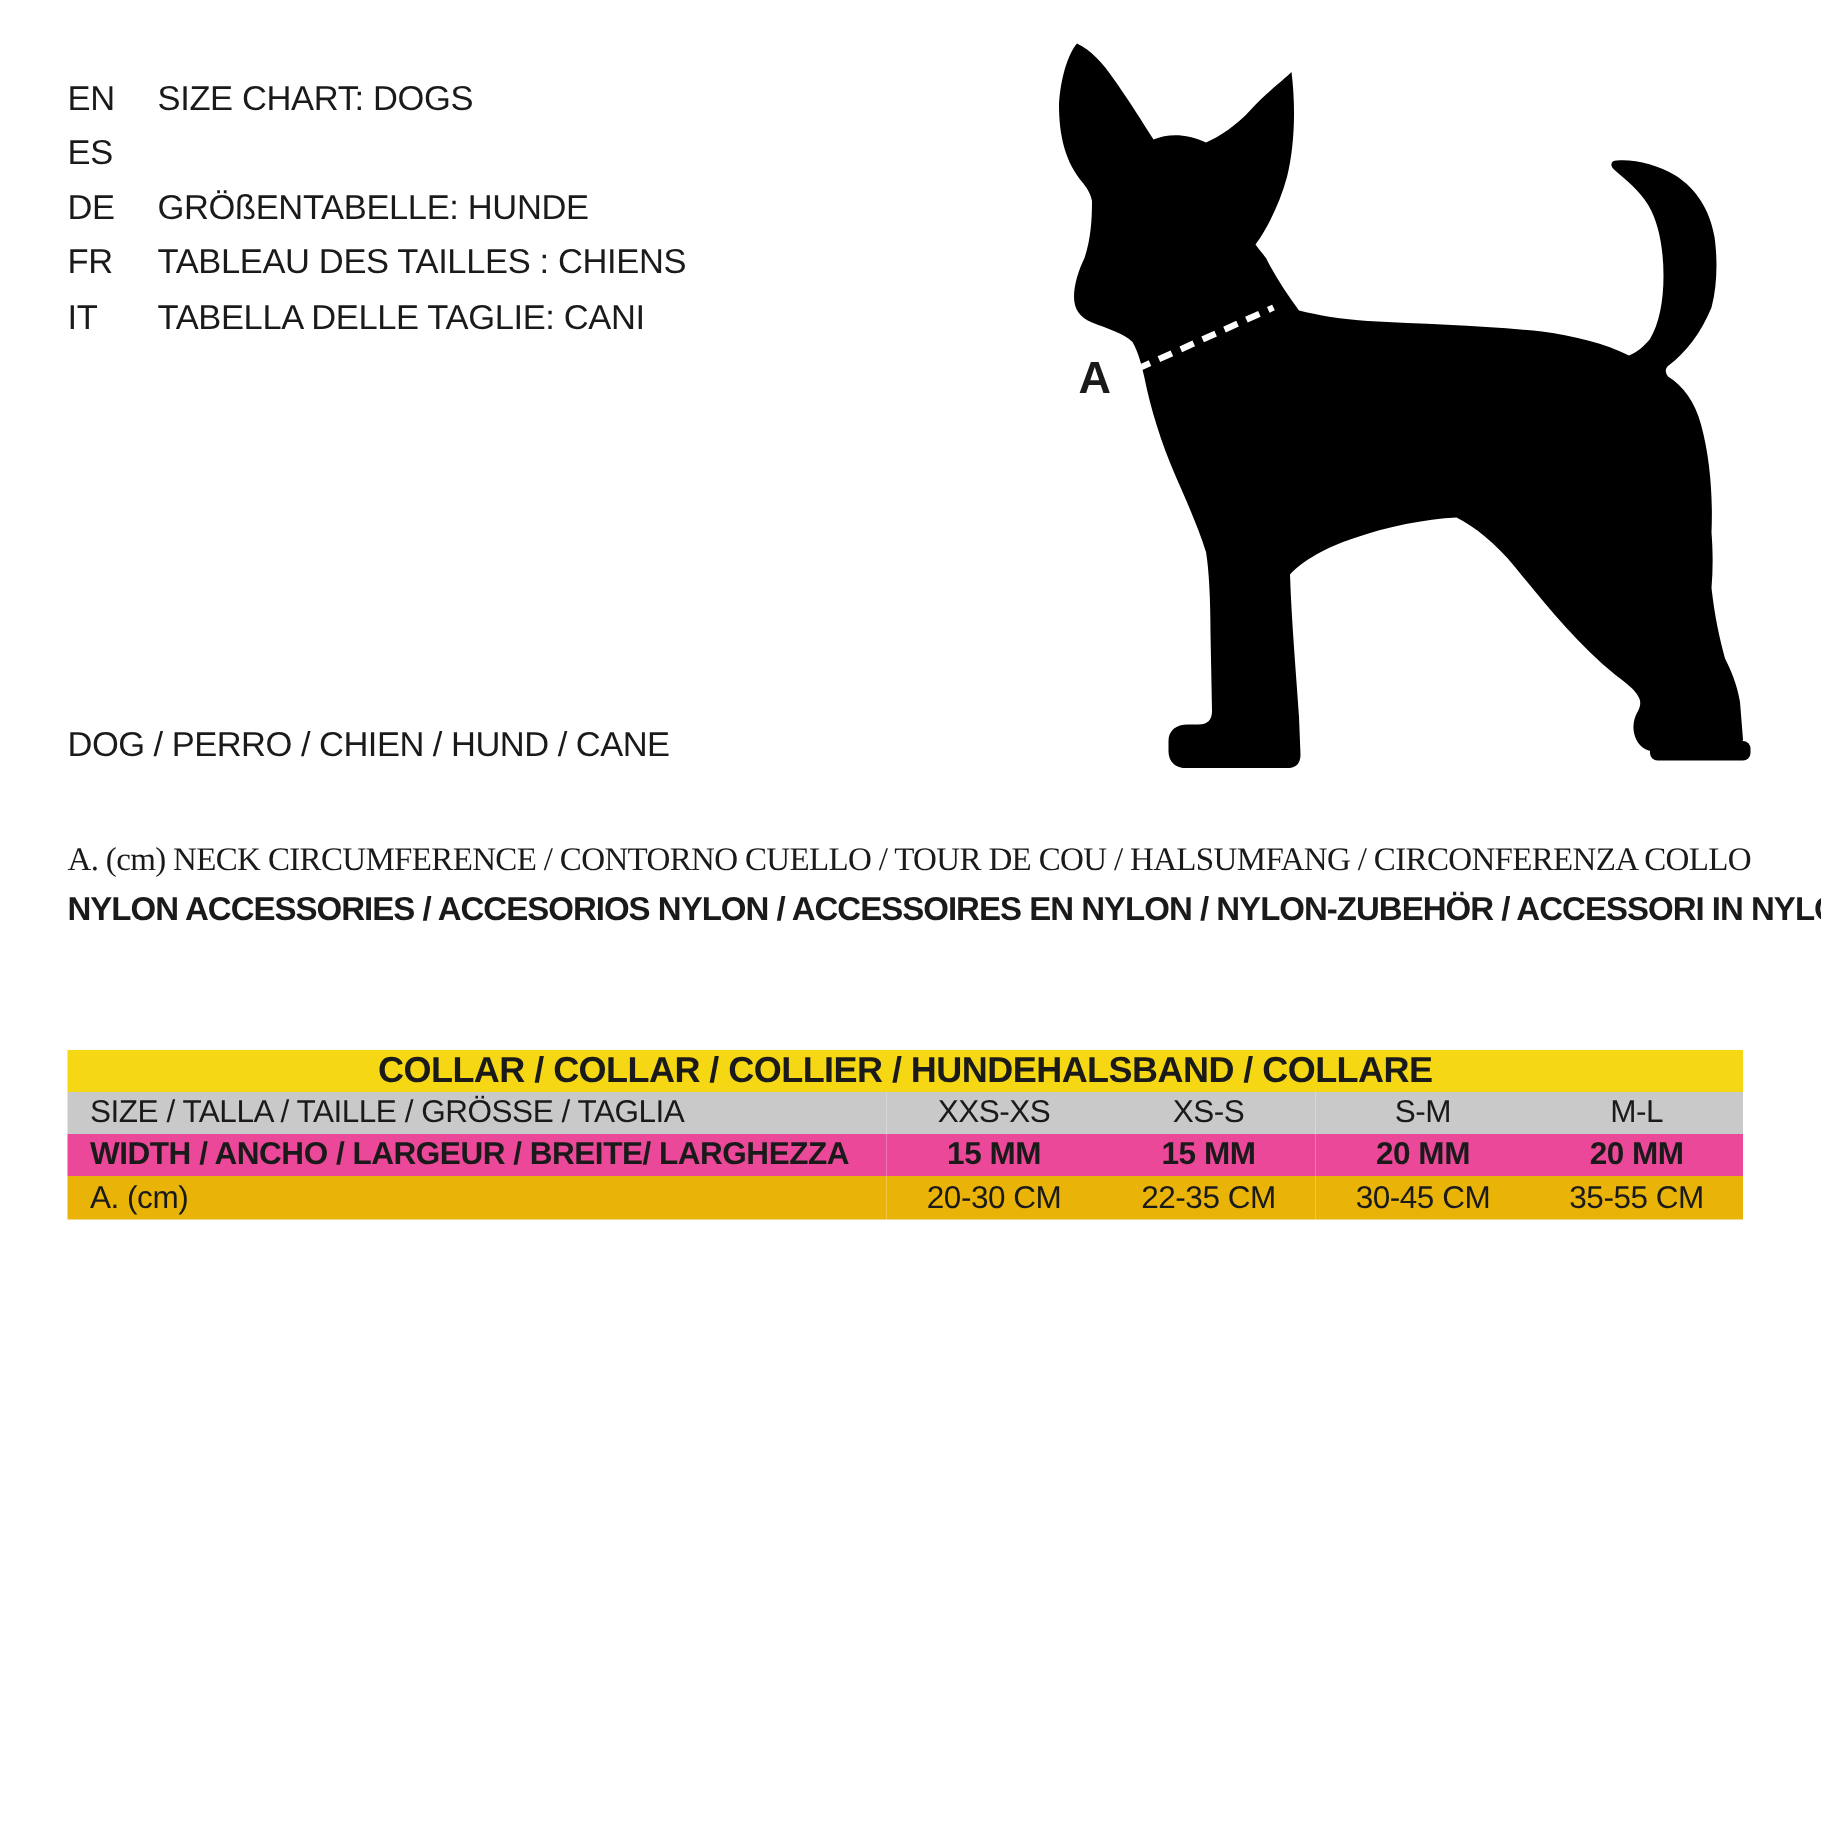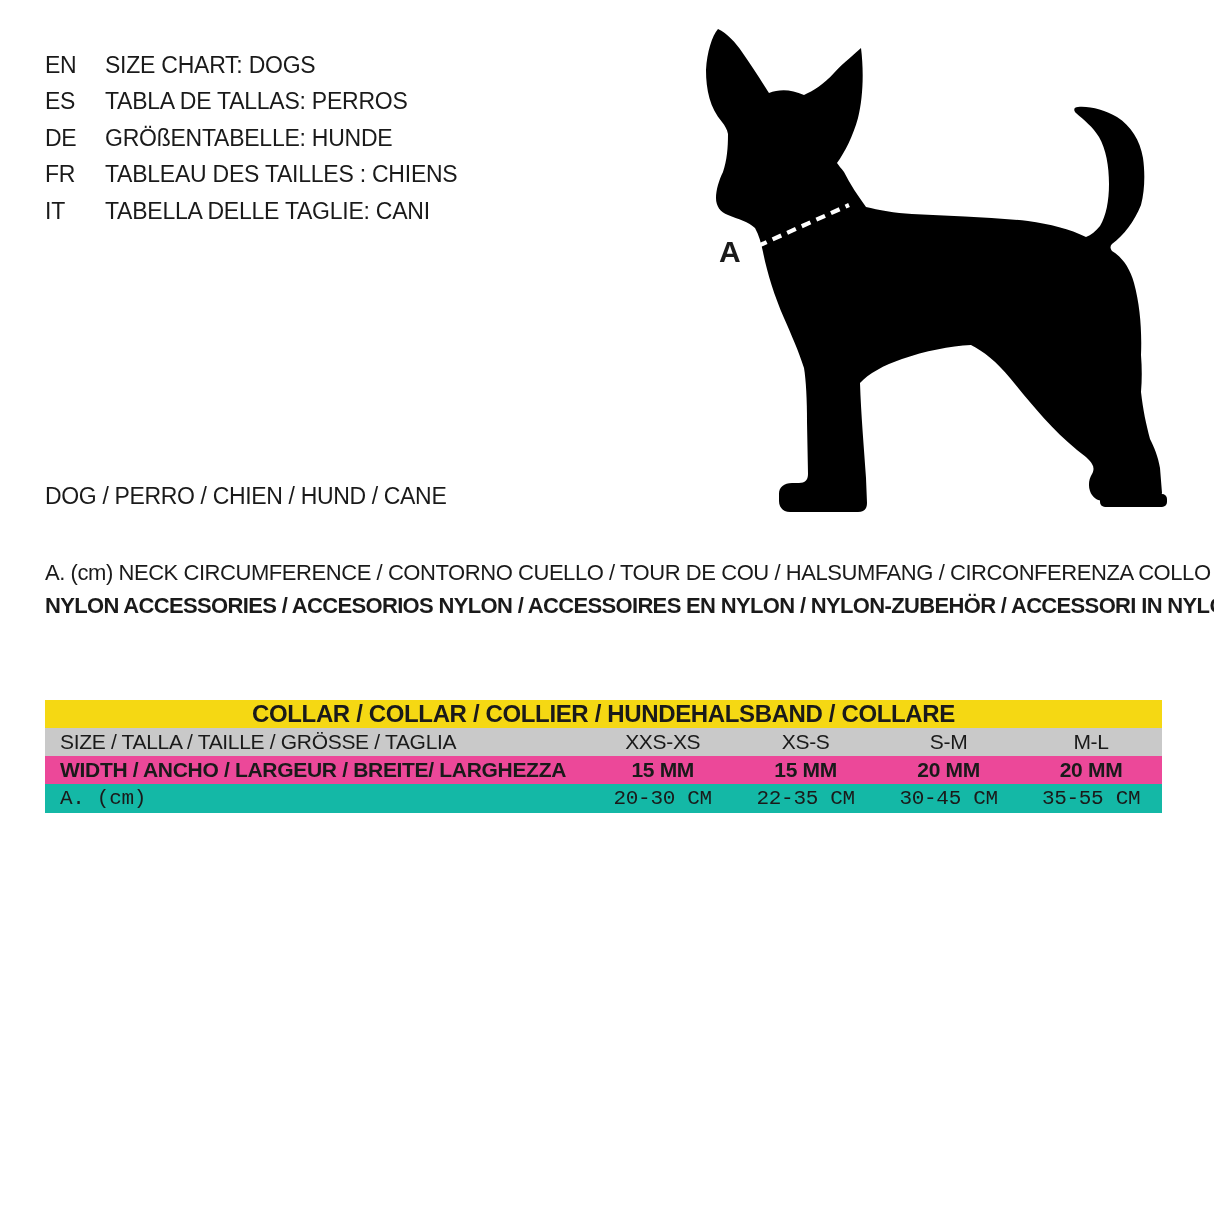--- a/index.html
+++ b/index.html
@@ -12,47 +12,46 @@
   .lang-block{position:absolute;left:45px;top:42px;letter-spacing:-0.015em;}
   .lang-row{display:flex;height:36.6px;align-items:flex-end;font-size:23px;}
   .lang-code{width:60px;flex:0 0 60px;}
   .lang-title{white-space:nowrap;}
 
   
   .dog-svg{position:absolute;left:0;top:0;}
 
   
   .fig-caption{position:absolute;left:45px;top:483px;font-size:23px;letter-spacing:-0.015em;white-space:nowrap;}
-  .note-measure{position:absolute;left:45px;top:560px;font-size:22px;letter-spacing:-0.02em;white-space:nowrap;}
+  .note-measure{position:absolute;left:45px;top:560px;font-size:22px;letter-spacing:-0.02em;white-space:nowrap;font-family:Liberation Serif, serif;}
   .note-material{position:absolute;left:45px;top:593px;font-size:22px;font-weight:bold;letter-spacing:-0.03em;white-space:nowrap;}
 
   
   .size-table{position:absolute;left:45px;top:700px;width:1117px;border-collapse:collapse;table-layout:fixed;}
   .size-table td{padding:0;vertical-align:middle;font-size:21px;letter-spacing:-0.015em;
                  white-space:nowrap;overflow:visible;height:28px;}
   .size-table .t-head td{background:#f5d813;font-weight:bold;text-align:center;font-size:24px;height:28px;}
   .size-table .r-size td{background:#c9c9c9;}
   .size-table .r-width td{background:#ec4899;font-weight:bold;}
-  .size-table .r-acm td{background:#14b8a6;height:29px;font-family:Liberation Mono, monospace;}
+  .size-table .r-acm td{background:#eab308;height:29px;}
   .size-table td.lbl{text-align:left;padding-left:15px;margin-left:44px;}
   .size-table td.val{text-align:center;}
 </style>
 </head>
 <body>
 
 <div class="canvas">
 
   <div class="lang-block">
     <div class="lang-row">
       <span class="lang-code">EN</span>
       <span class="lang-title">SIZE CHART: DOGS</span>
     </div>
     <div class="lang-row">
       <span class="lang-code">ES</span>
-      <span class="lang-title">TABLA DE TALLAS: PERROS</span>
     </div>
     <div class="lang-row">
       <span class="lang-code">DE</span>
       <span class="lang-title">GRÖßENTABELLE: HUNDE</span>
     </div>
     <div class="lang-row">
       <span class="lang-code">FR</span>
       <span class="lang-title">TABLEAU DES TAILLES : CHIENS</span>
     </div>
     <div class="lang-row">

